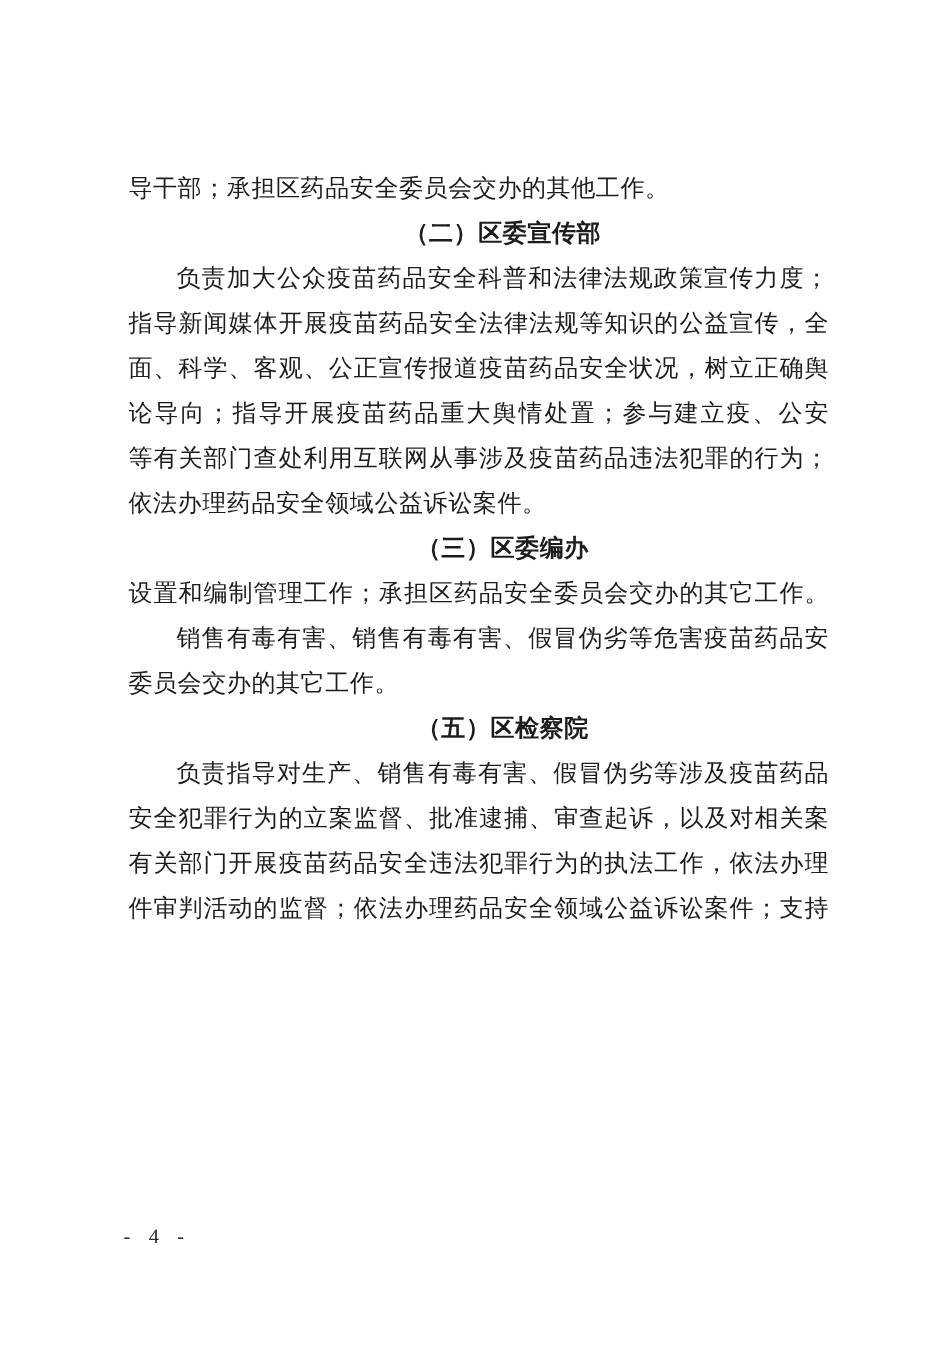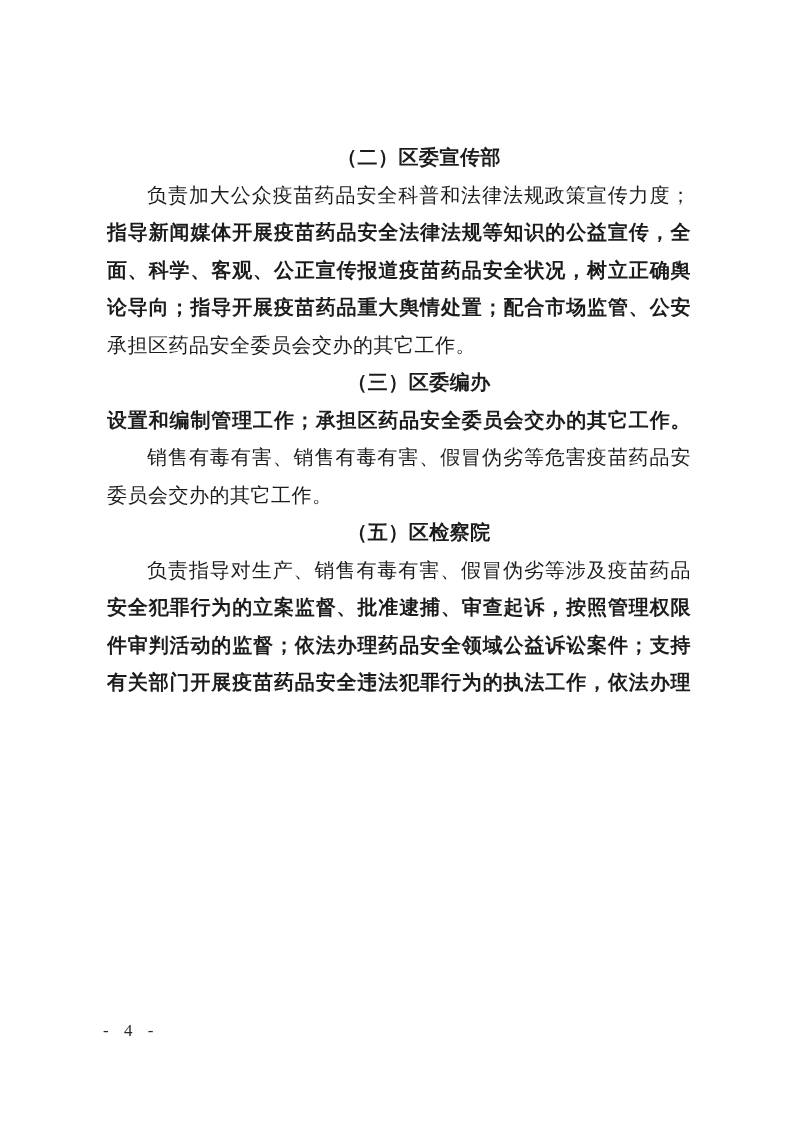--- a/index.html
+++ b/index.html
@@ -33,21 +33,20 @@
   
   .line.first {
     text-indent: 2em;
     text-align: justify;
     text-align-last: justify;
   }
   
   .line.body {
     text-align: justify;
     text-align-last: justify;
-    font-weight: bold;
   }
   
   .line.end {
     text-align: left;
   }
   
   .line.heading {
     text-indent: 2em;
     font-weight: 700;
     text-align: center;
@@ -62,30 +61,32 @@
     letter-spacing: 2px;
     word-spacing: 7px;
     font-family: "Liberation Serif", "DejaVu Serif", serif;
   }
 </style>
 </head>
 <body>
 
 <div class="page">
   <div class="content">
+      <div class="line end">导干部；承担区药品安全委员会交办的其他工作。</div>
       <div class="line heading">（二）区委宣传部</div>
       <div class="line first">负责加大公众疫苗药品安全科普和法律法规政策宣传力度；</div>
       <div class="line body">指导新闻媒体开展疫苗药品安全法律法规等知识的公益宣传，全</div>
       <div class="line body">面、科学、客观、公正宣传报道疫苗药品安全状况，树立正确舆</div>
-      <div class="line body">论导向；指导开展疫苗药品重大舆情处置；配合市场监管、公安</div>
-      <div class="line end">承担区药品安全委员会交办的其它工作。</div>
+      <div class="line body">论导向；指导开展疫苗药品重大舆情处置；参与建立疫、公安</div>
+      <div class="line body">等有关部门查处利用互联网从事涉及疫苗药品违法犯罪的行为；</div>
+      <div class="line end">依法办理药品安全领域公益诉讼案件。</div>
       <div class="line heading">（三）区委编办</div>
       <div class="line body">设置和编制管理工作；承担区药品安全委员会交办的其它工作。</div>
       <div class="line first">销售有毒有害、销售有毒有害、假冒伪劣等危害疫苗药品安全</div>
       <div class="line end">委员会交办的其它工作。</div>
       <div class="line heading">（五）区检察院</div>
       <div class="line first">负责指导对生产、销售有毒有害、假冒伪劣等涉及疫苗药品</div>
-      <div class="line body">安全犯罪行为的立案监督、批准逮捕、审查起诉，按照管理权限</div>
+      <div class="line body">安全犯罪行为的立案监督、批准逮捕、审查起诉，以及对相关案</div>
+      <div class="line body">有关部门开展疫苗药品安全违法犯罪行为的执法工作，依法办理</div>
       <div class="line body">件审判活动的监督；依法办理药品安全领域公益诉讼案件；支持</div>
-      <div class="line body">有关部门开展疫苗药品安全违法犯罪行为的执法工作，依法办理</div>
     </div>
   <div class="footer">- 4 -</div>
 </div>
 
 </body></html>

